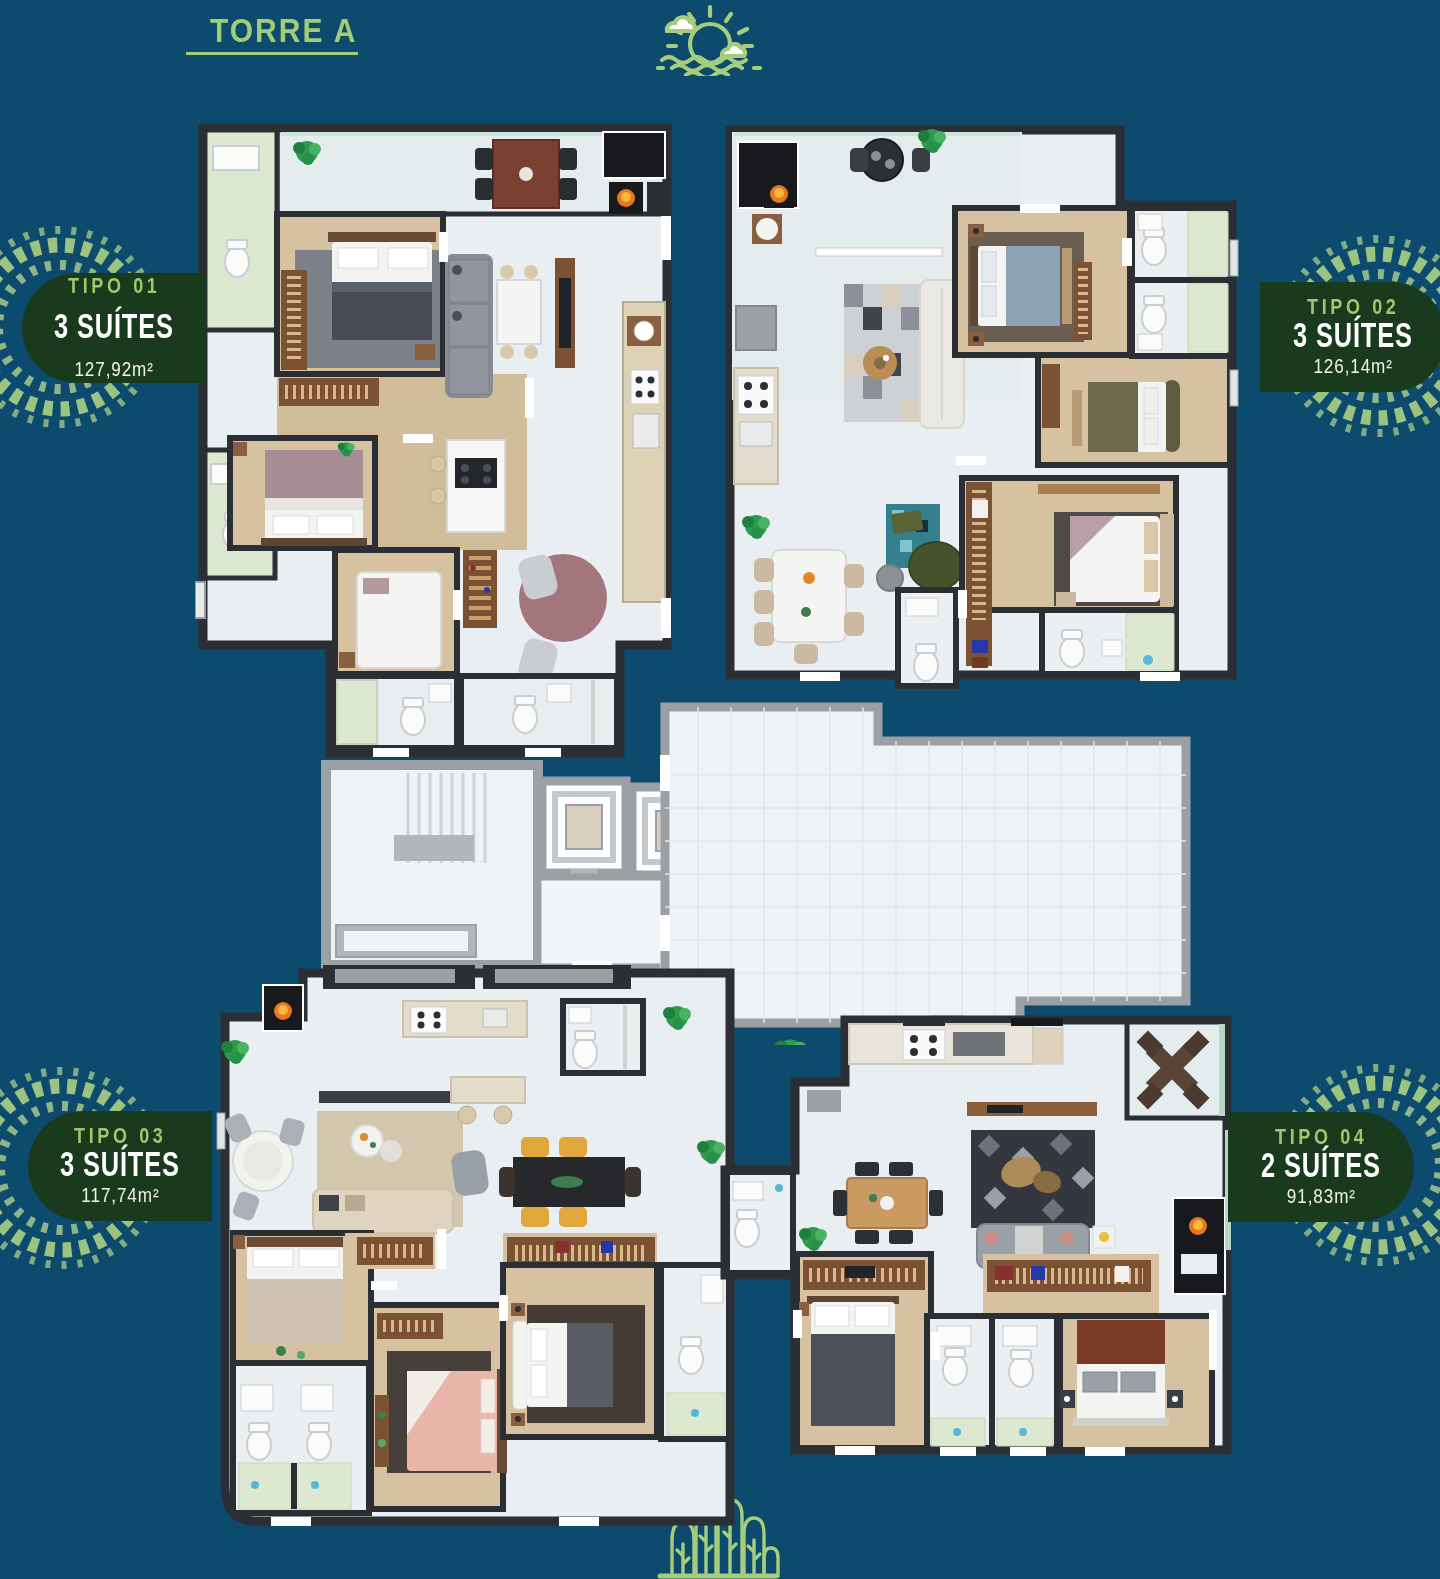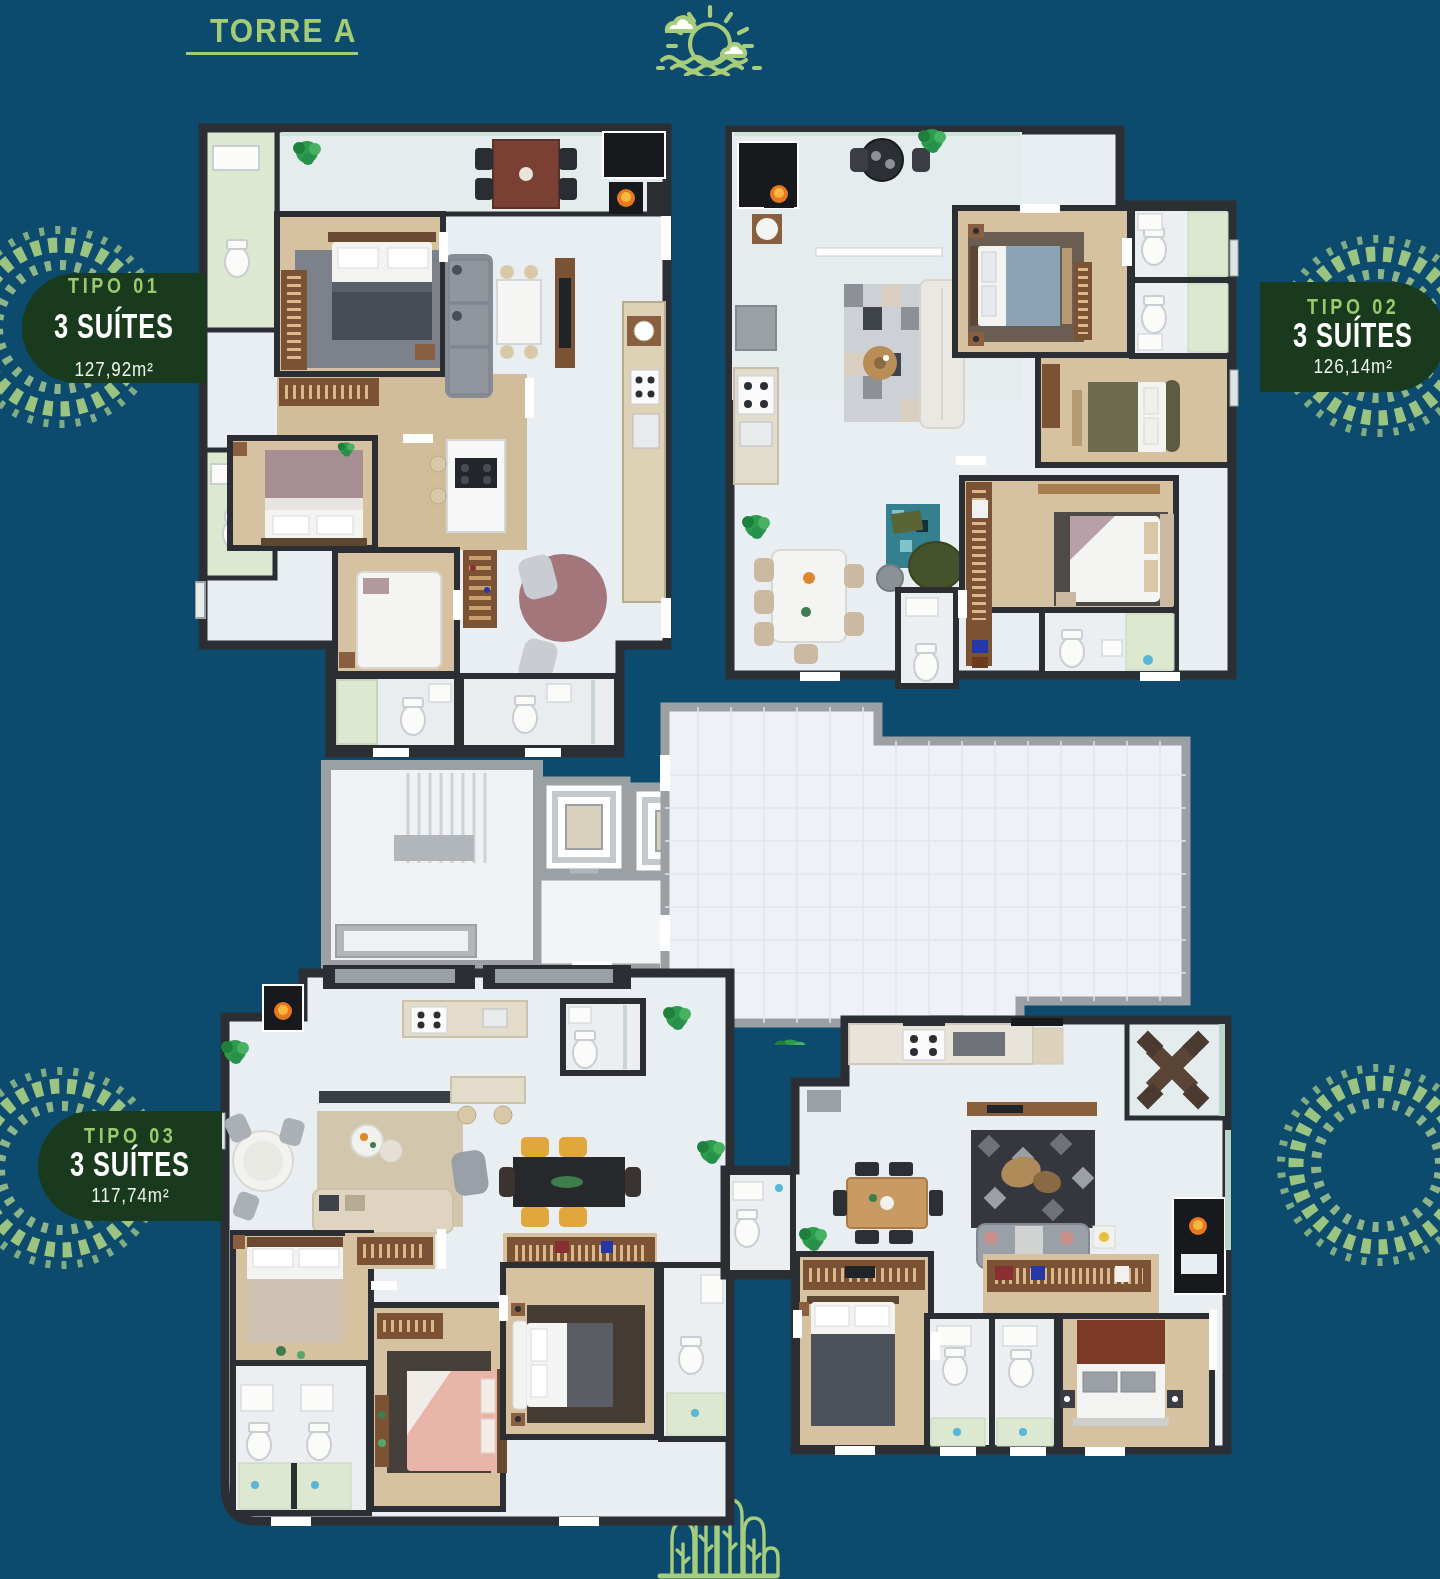--- a/index.html
+++ b/index.html
@@ -90,24 +90,29 @@
   <div class="badge round-left" style="left:22px;top:273px;width:184px;gap:12px;">
     <div class="tipo">TIPO 01</div>
     <div class="suites">3 SUÍTES</div>
     <div class="area">127,92m²</div>
   </div>
   <div class="badge round-right" style="left:1228px;top:282px;width:186px;margin-left:32px;">
     <div class="tipo">TIPO 02</div>
     <div class="suites">3 SUÍTES</div>
     <div class="area">126,14m²</div>
   </div>
-  <div class="badge round-left" style="left:38px;top:1111px;width:184px;">
+  <div class="badge round-left" style="left:28px;top:1111px;width:184px;">
     <div class="tipo">TIPO 03</div>
     <div class="suites">3 SUÍTES</div>
     <div class="area">117,74m²</div>
+  </div>
+  <div class="badge round-right" style="left:1228px;top:1112px;width:186px;">
+    <div class="tipo">TIPO 04</div>
+    <div class="suites">2 SUÍTES</div>
+    <div class="area">91,83m²</div>
   </div>
 
   <svg class="plan" style="left:195px;top:120px;" width="485" height="640" viewBox="0 0 485 640">
     <path d="M8,8 H472 V525 H425 V633 H135 V525 H8 Z" fill="#e9eef2" stroke="#2b2f34" stroke-width="9"></path>
     <g>
       <rect x="82" y="10" width="388" height="84" fill="#e4ecee" stroke="#2b2f34" stroke-width="5"></rect>
       <rect x="86" y="12" width="380" height="4" fill="#cde3d7"></rect>
       <use href="#plant" x="112" y="32"></use>
       <g>
         <rect x="298" y="20" width="66" height="68" fill="#7a4034" stroke="#5d2f26" stroke-width="2"></rect>

